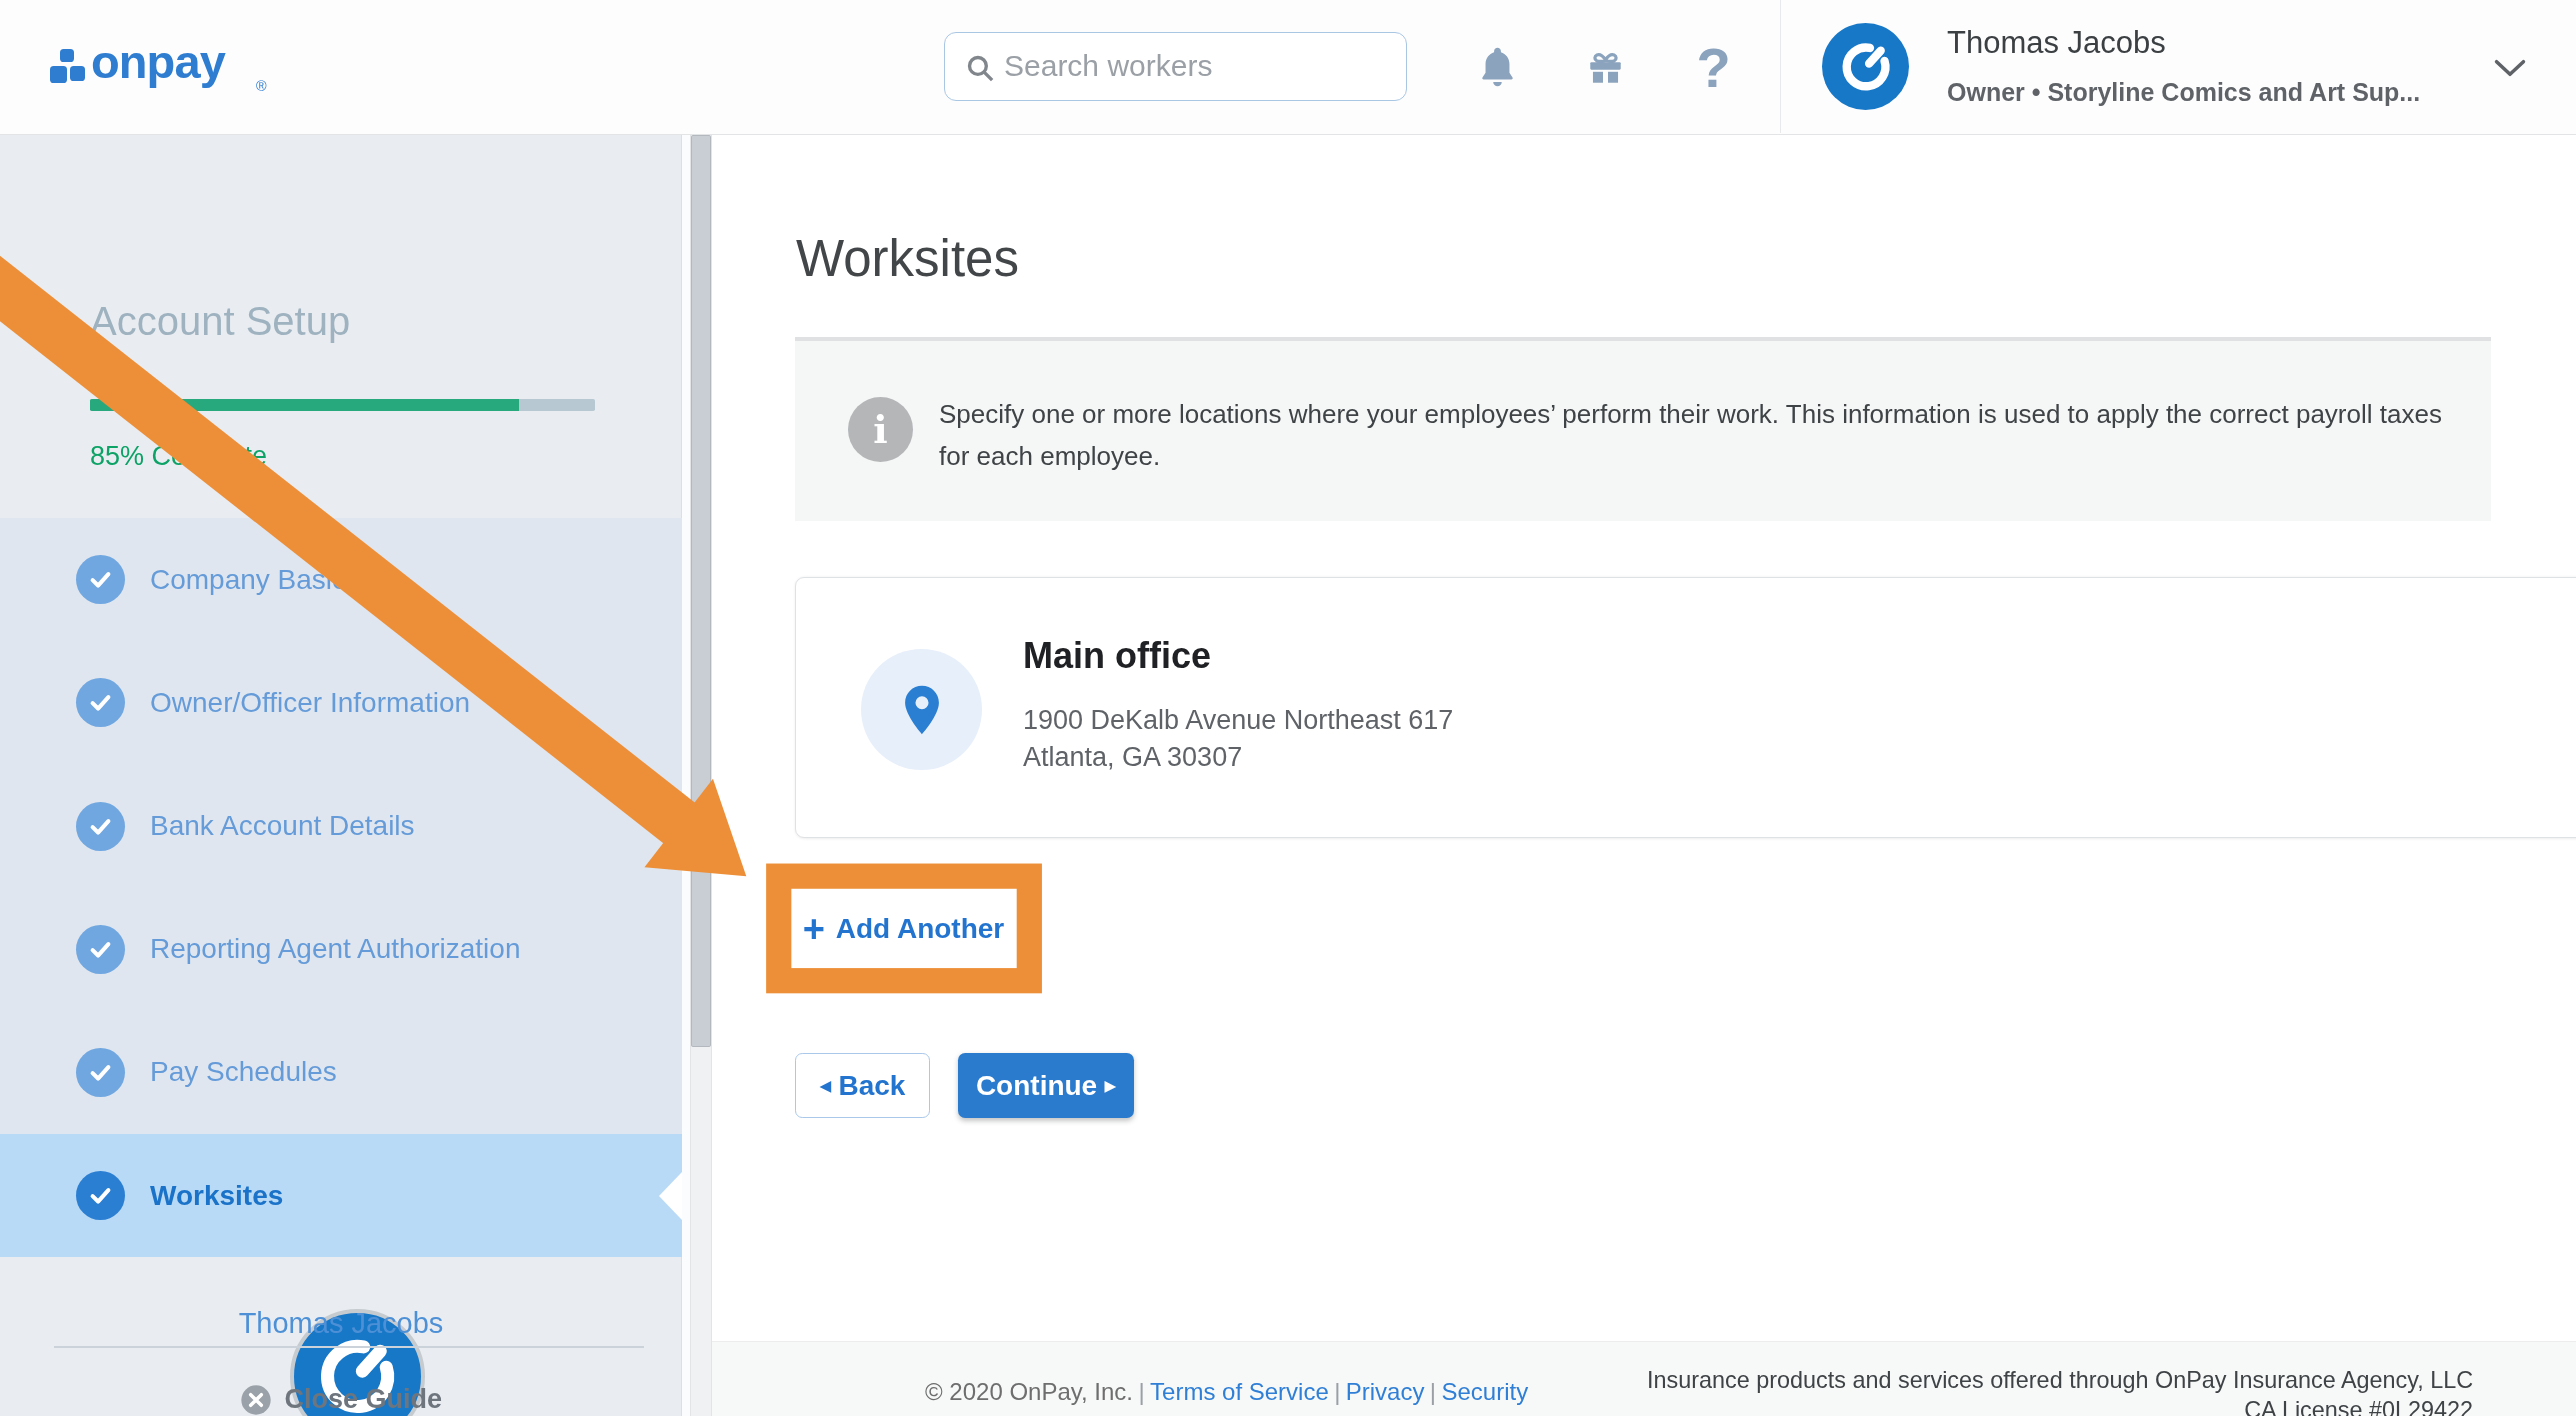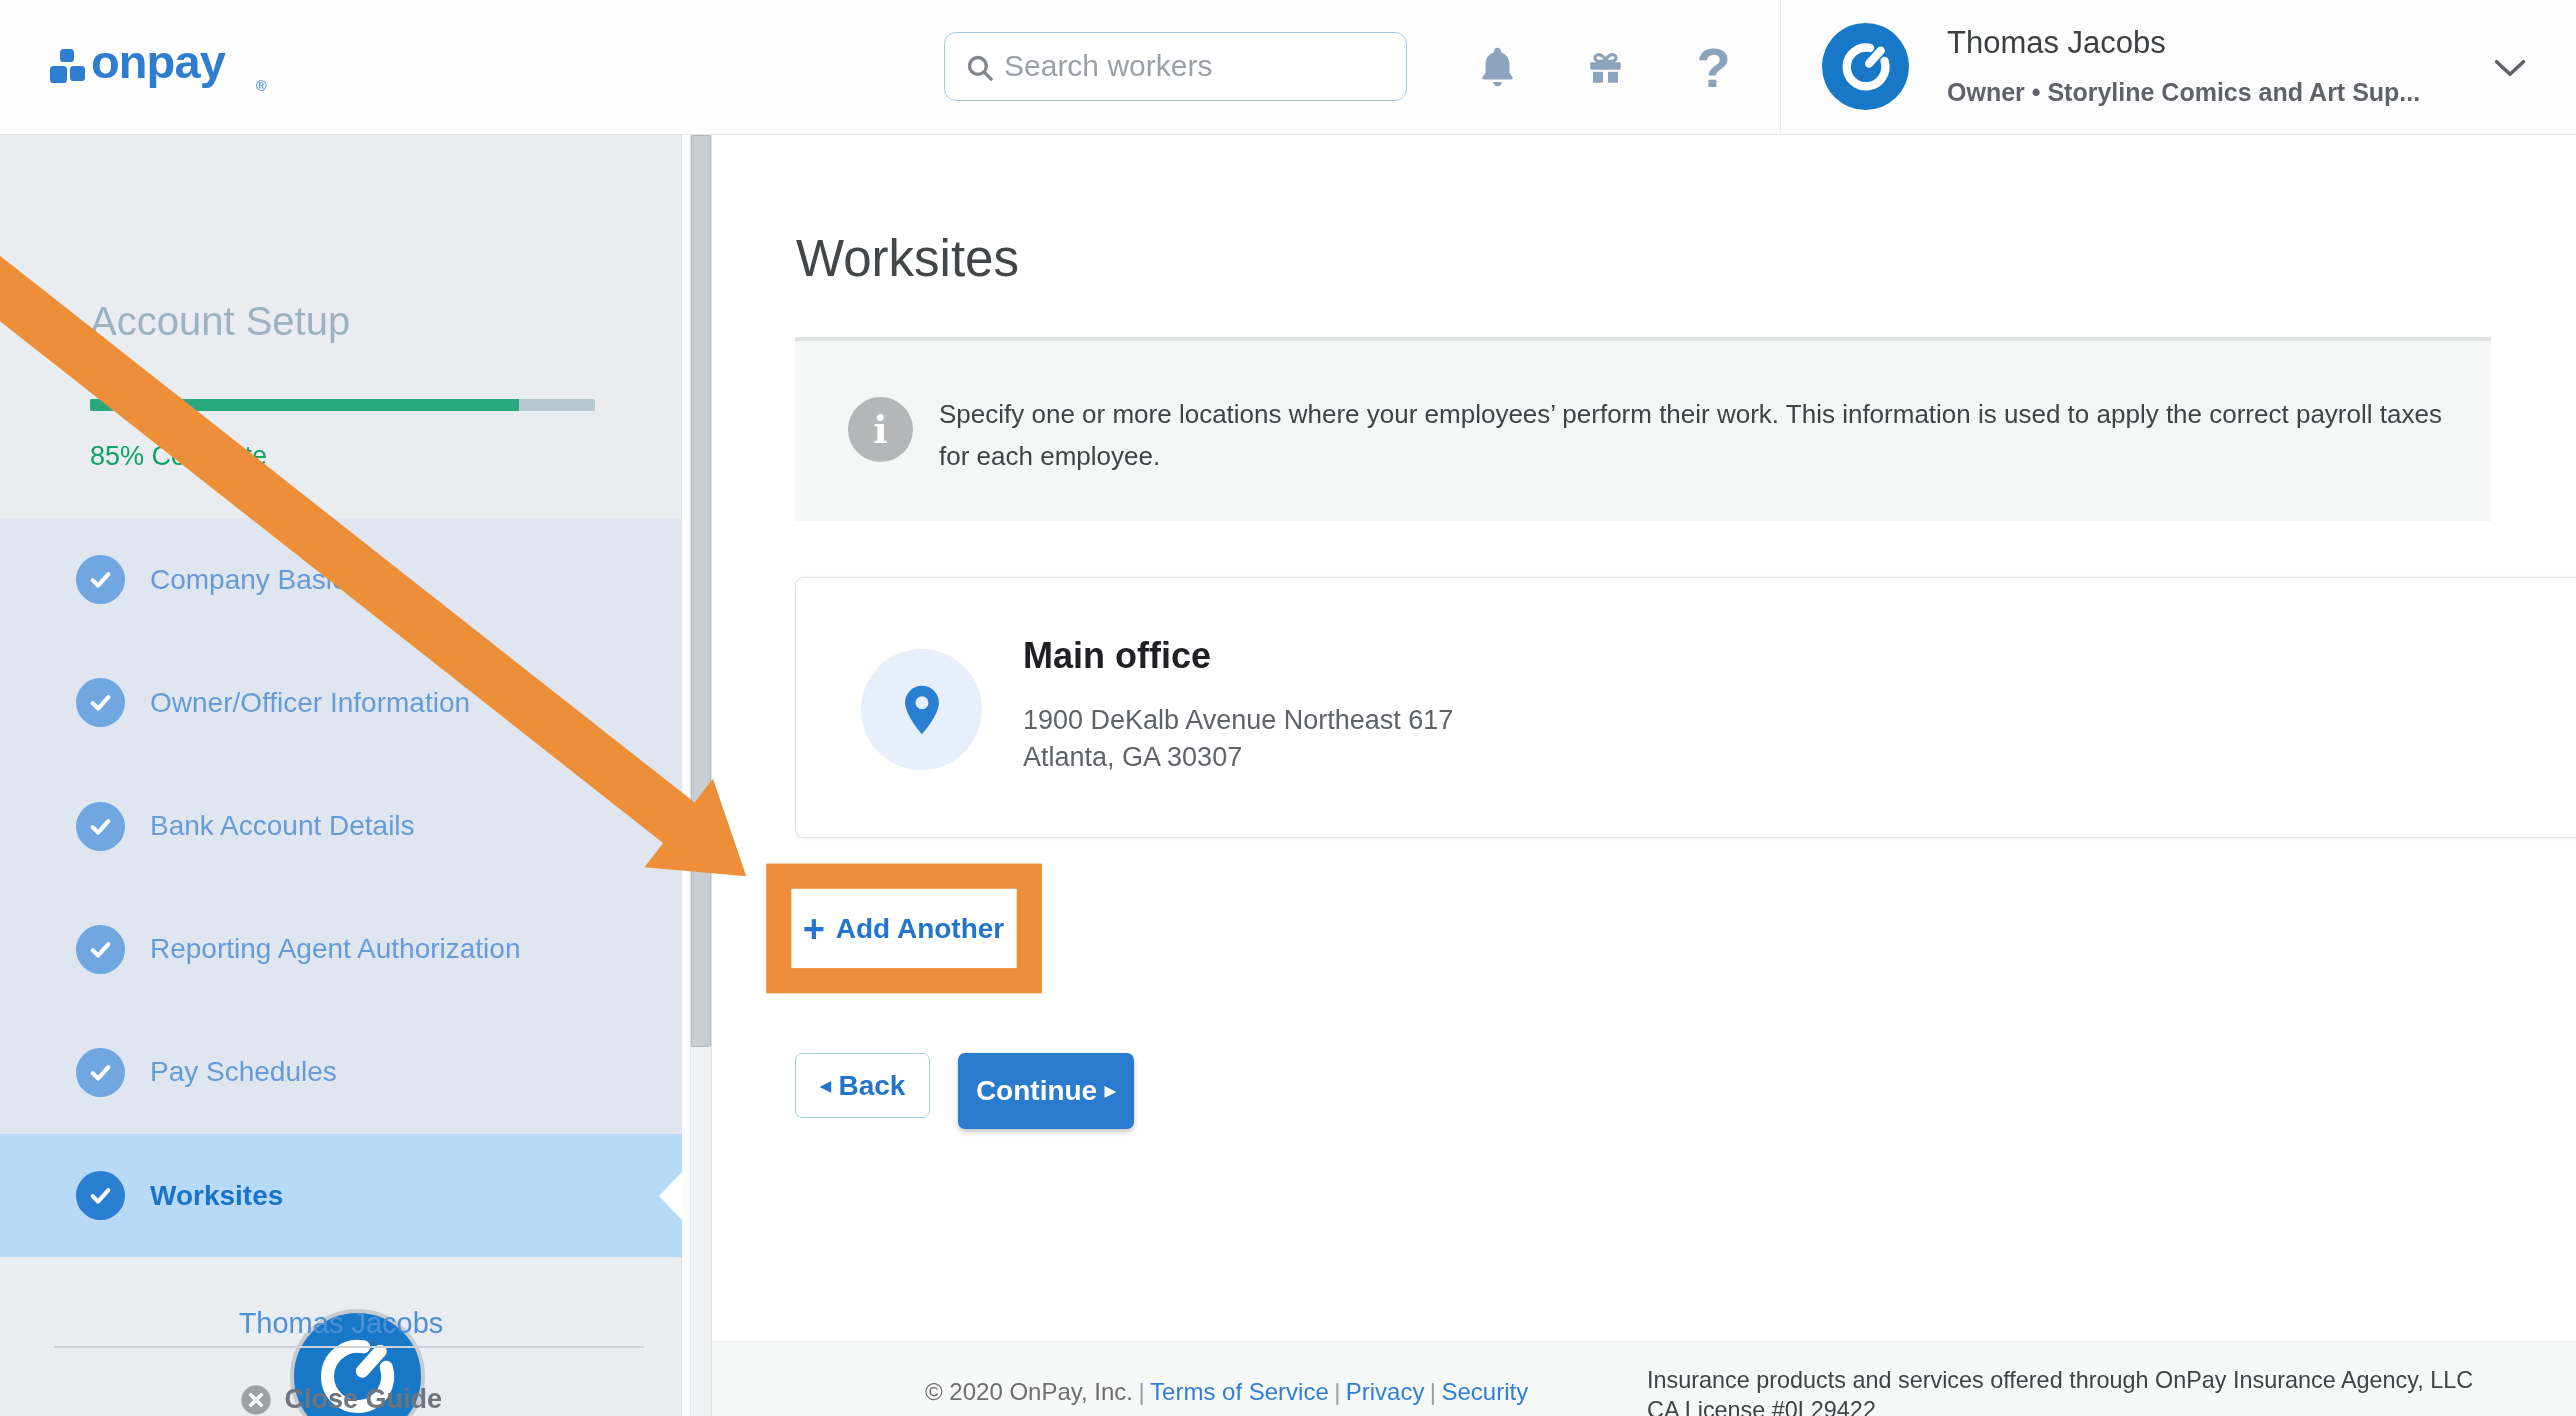--- a/index.html
+++ b/index.html
@@ -96,29 +96,29 @@
   #card-addr2 { position:absolute; left:227px; top:164px; font-size:27px; color:#5f6368; }
   #add-another-btn { position:absolute; left:79px; top:754px; width:225px; height:79px;
     background:#fff; display:flex; align-items:center; justify-content:center; gap:10.8px;
     cursor:pointer; border:none; }
   .plus-glyph { font-size:38px; font-weight:700; color:#2374cf; line-height:1; }
   #add-another-label { font-size:28px; font-weight:700; color:#2374cf; }
   #back-btn { position:absolute; left:83px; top:918px; width:135px; height:65px;
     background:#fff; border:1.8px solid #a9c8ea; border-radius:7.2px; color:#2374cf;
     font-size:28px; font-weight:700; display:flex; align-items:center; justify-content:center;
     gap:7.2px; cursor:pointer; font-family:inherit; }
-  #continue-btn { position:absolute; left:246px; top:918px; width:176px; height:76px;
+  #continue-btn { position:absolute; left:246px; top:918px; width:176px; height:65px;
     background:#2a7ace; border:none; border-radius:7.2px; color:#fff; font-size:28px; font-weight:700;
     display:flex; align-items:center; justify-content:center; gap:7.2px;
     box-shadow:0 2.7px 5.4px rgba(60,64,67,0.3); cursor:pointer; font-family:inherit; }
   .tri { font-size:23.4px; line-height:1; }
 
   
   #footer { position:absolute; left:712px; top:1341px; width:1864px; height:76px;
-    background:#f7f8f8; border-top:0.9px solid #ededee; z-index:4; }
+    background:#f7f8f8; border-top:0.9px solid #ededee; z-index:4;text-align:right; }
   #footer-left { position:absolute; left:213px; top:36px; font-size:24px; color:#6e6e6e; white-space:nowrap; }
   #footer-left a { color:#2f7fd6; text-decoration:none; cursor:pointer; }
   .pipe { color:#9aa0a6; padding:0 5.4px; }
   #footer-right { position:absolute; left:935px; top:23.4px; font-size:23.4px; line-height:30px; color:#3f4346; }
 
   
   #annotation { position:absolute; left:0; top:0; width:2576px; height:1417px;
     z-index:50; pointer-events:none; }
 </style>
 </head>

